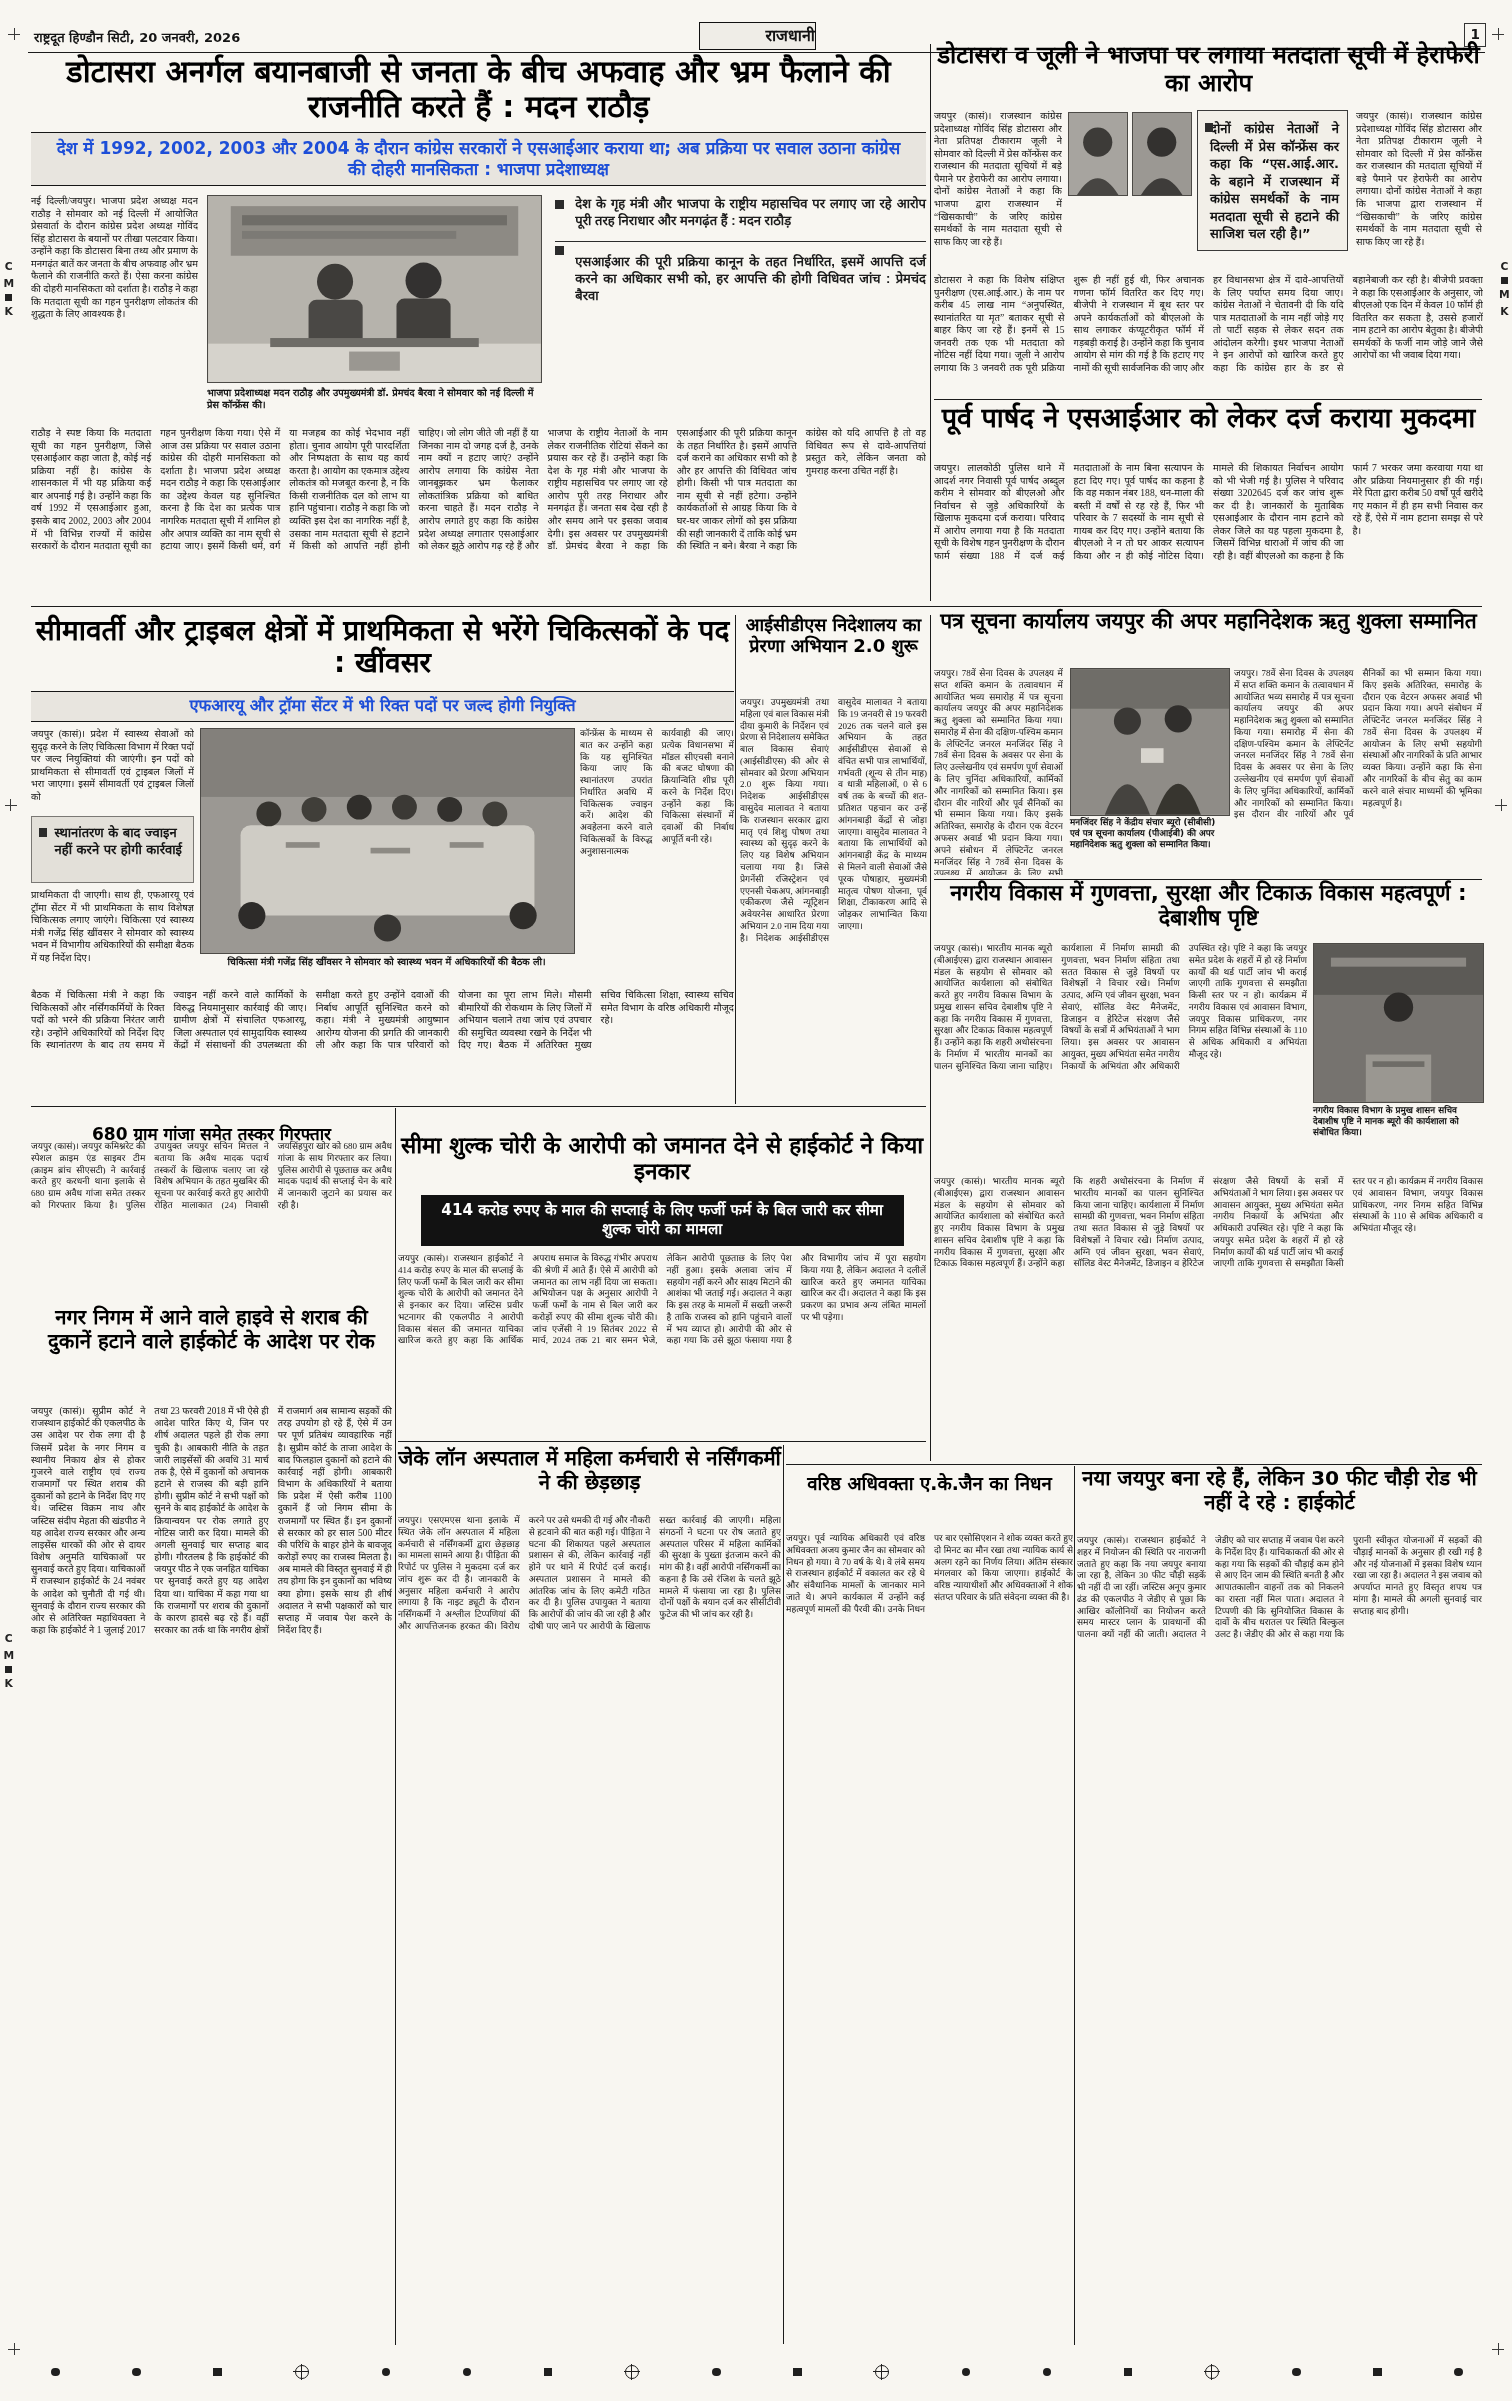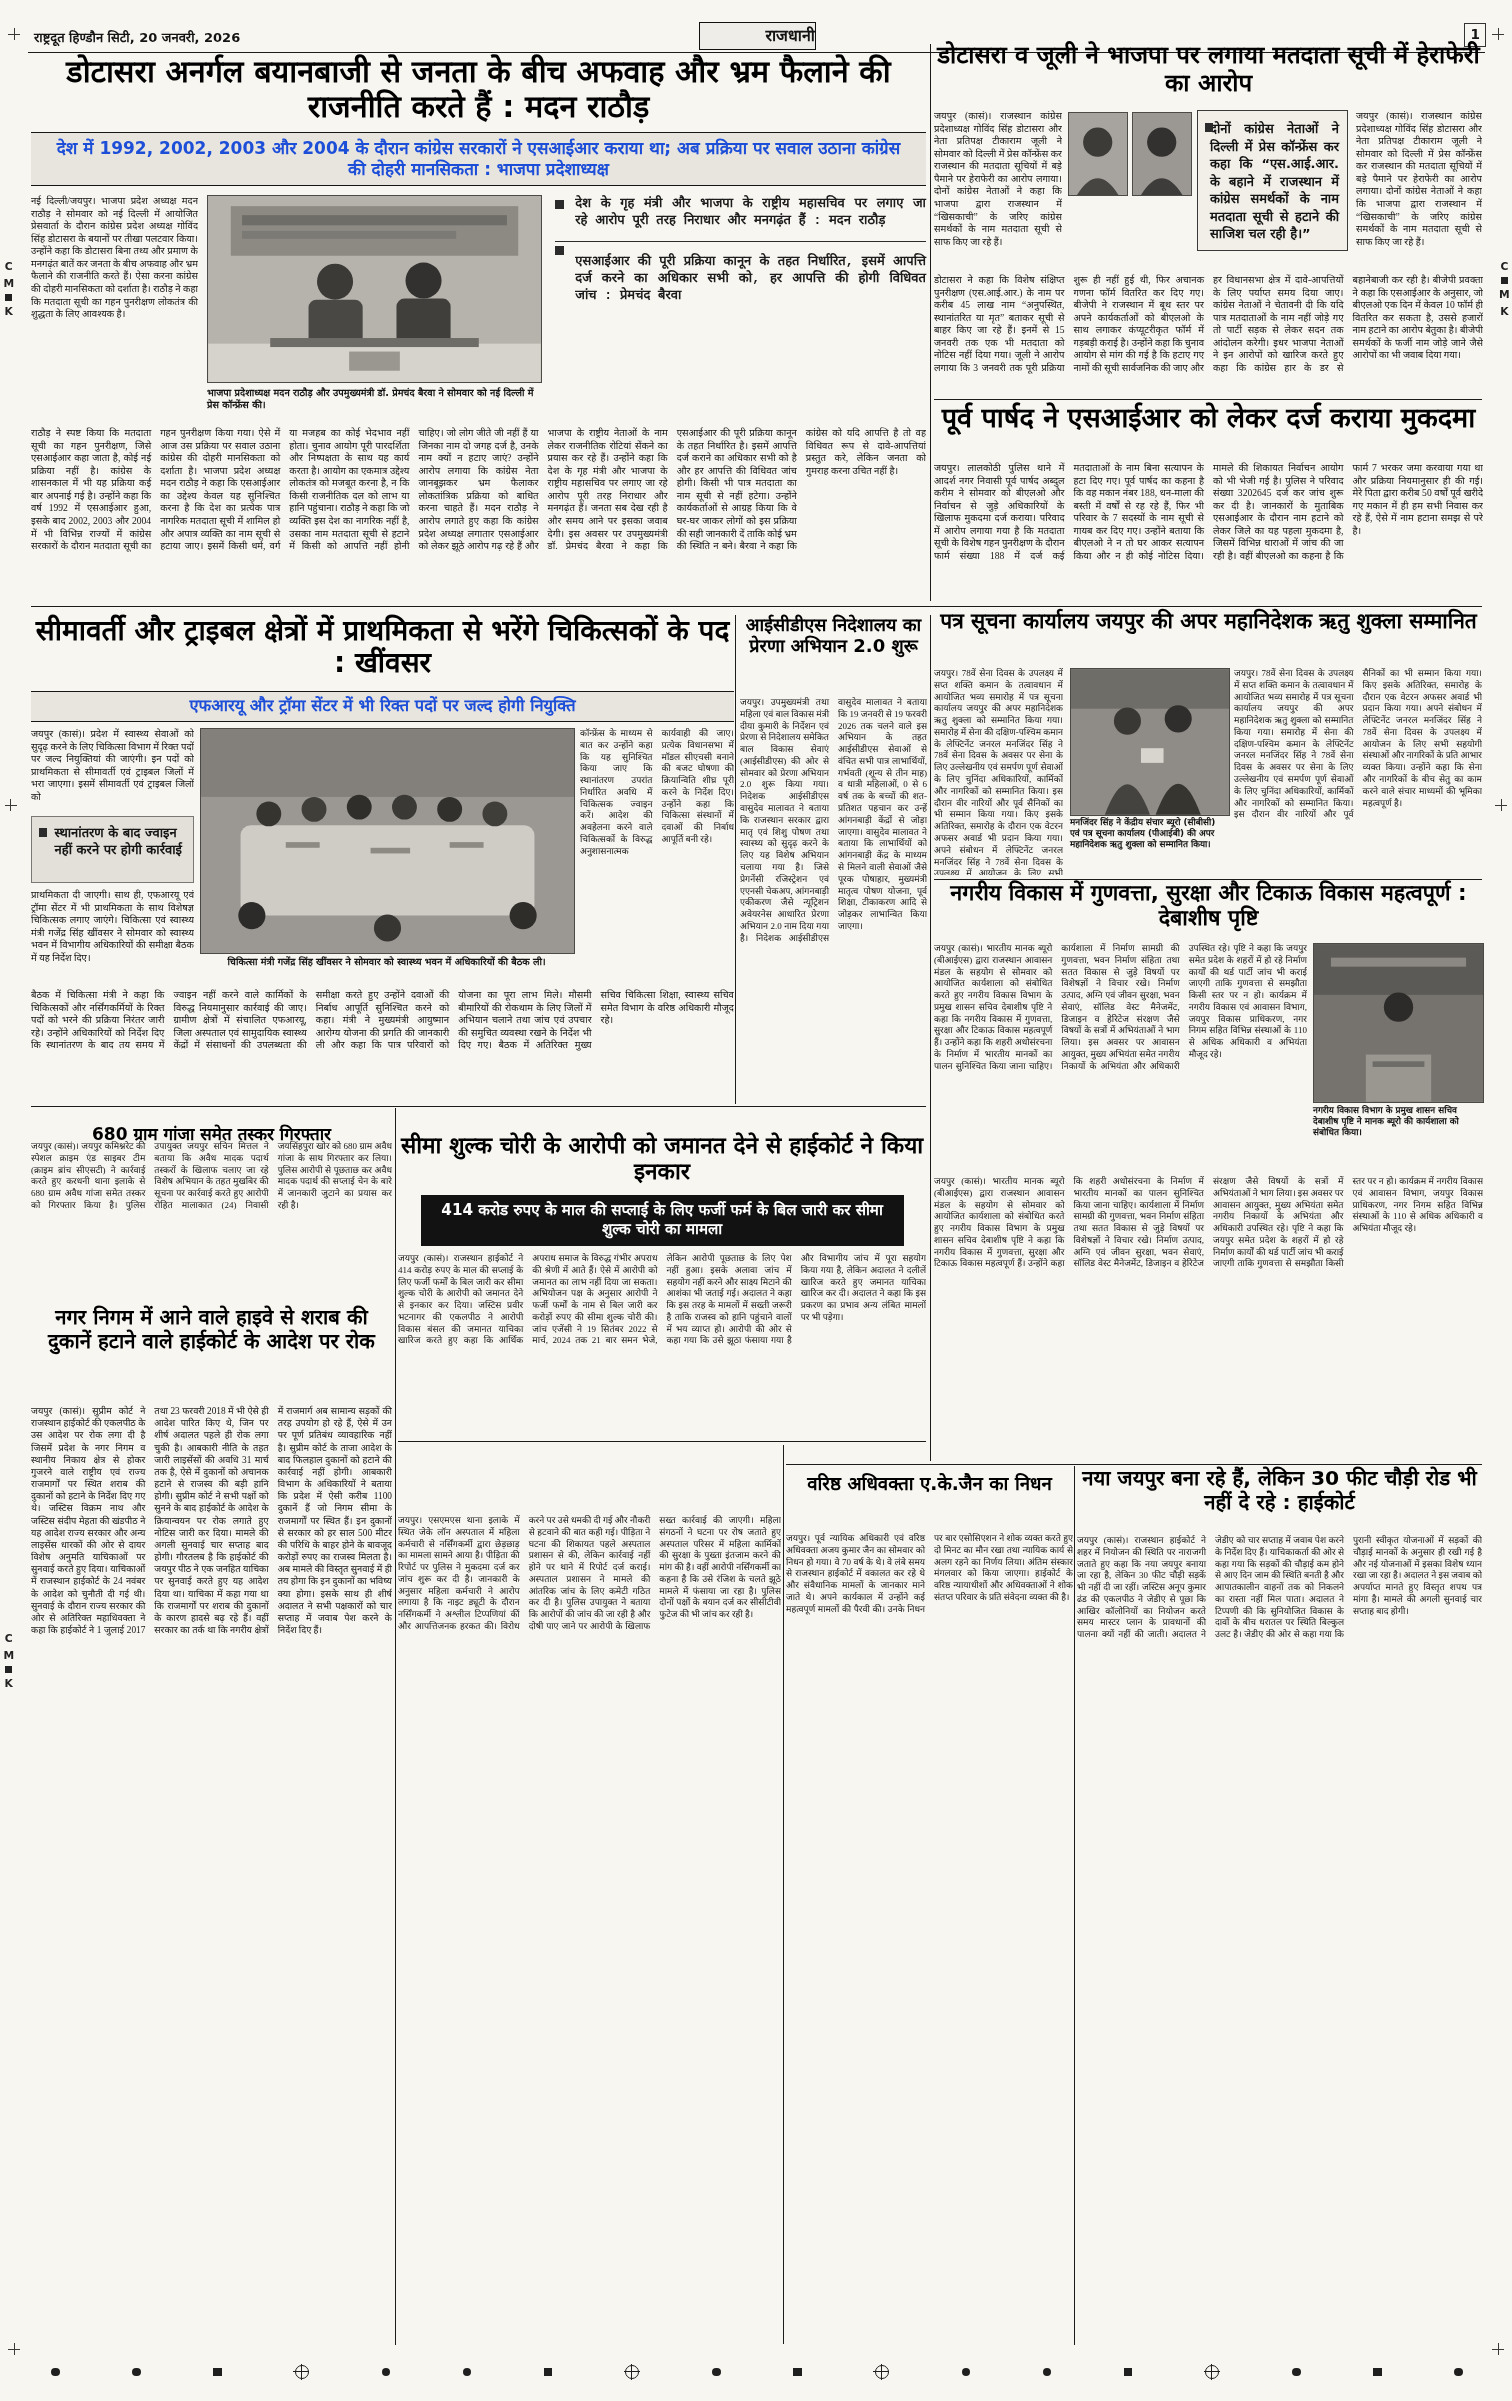--- a/index.html
+++ b/index.html
@@ -18,21 +18,21 @@
           border-top:1.7px solid #161616;border-bottom:1.7px solid #161616;}
   .revbar{background:#121212;color:#ffffff;font-weight:700;text-align:center;
           font-family:"DejaVu Sans","Liberation Sans",sans-serif;line-height:1.3;}
   .notebox{background:#e3e0d9;border:0.6px solid #7a7874;font-weight:700;font-size:13px;line-height:1.3;
            font-family:"DejaVu Sans","Liberation Sans",sans-serif;padding:8px 8px 8px 22.6px;position:relative;}
   .notebox .sq{position:absolute;left:6.8px;top:11.3px;width:8.5px;height:8.5px;background:#2b2b2b;}
   .quotebox{border:1.1px solid #3a3a3a;background:#f2efe8;font-weight:700;font-size:13px;line-height:1.35;
             font-family:"DejaVu Sans","Liberation Sans",sans-serif;padding:9px 8px 8px 12px;position:relative;text-align:justify;}
   .quotebox .sq{position:absolute;left:6.8px;top:12.4px;width:8.5px;height:8.5px;background:#2b2b2b;}
   .bullet{font-size:13px;line-height:1.32;font-weight:700;color:#1c1c1c;padding-left:20.3px;position:relative;
-          font-family:Liberation Mono, monospace;text-align:justify;}
+          font-family:Liberation Sans, sans-serif;text-align:justify;}
   .bullet .sq{position:absolute;left:0;top:4.5px;width:9px;height:9px;background:#2b2b2b;}
   .b2{border-top:1.1px solid #2b2b2b;padding-top:11.3px;margin-top:11.3px;}
   .rh{background:#1c1c1c;height:1.1px;}
   .rv{background:#1c1c1c;width:1.1px;}
   .edge{font-family:"DejaVu Sans",sans-serif;font-size:10.7px;font-weight:700;color:#222;
         display:flex;flex-direction:column;gap:4px;align-items:center;}
   .edge .bx{width:6.8px;height:6.8px;background:#222;}
   .cross{width:12.4px;height:12.4px;position:absolute;}
   .cross:before{content:"";position:absolute;left:5.6px;top:0;width:1.1px;height:12.4px;background:#3a3a3a;}
   .cross:after{content:"";position:absolute;top:5.6px;left:0;height:1.1px;width:12.4px;background:#3a3a3a;}
@@ -242,20 +242,21 @@
     <div class="abs bt c3" style="left:0;top:297px;width:361px;height:932px;font-size:9.3px;">जयपुर (कासं)। सुप्रीम कोर्ट ने राजस्थान हाईकोर्ट की एकलपीठ के उस आदेश पर रोक लगा दी है जिसमें प्रदेश के नगर निगम व स्थानीय निकाय क्षेत्र से होकर गुजरने वाले राष्ट्रीय एवं राज्य राजमार्गों पर स्थित शराब की दुकानों को हटाने के निर्देश दिए गए थे। जस्टिस विक्रम नाथ और जस्टिस संदीप मेहता की खंडपीठ ने यह आदेश राज्य सरकार और अन्य लाइसेंस धारकों की ओर से दायर विशेष अनुमति याचिकाओं पर सुनवाई करते हुए दिया। याचिकाओं में राजस्थान हाईकोर्ट के 24 नवंबर के आदेश को चुनौती दी गई थी। सुनवाई के दौरान राज्य सरकार की ओर से अतिरिक्त महाधिवक्ता ने कहा कि हाईकोर्ट ने 1 जुलाई 2017 तथा 23 फरवरी 2018 में भी ऐसे ही आदेश पारित किए थे, जिन पर शीर्ष अदालत पहले ही रोक लगा चुकी है। आबकारी नीति के तहत जारी लाइसेंसों की अवधि 31 मार्च तक है, ऐसे में दुकानों को अचानक हटाने से राजस्व की बड़ी हानि होगी। सुप्रीम कोर्ट ने सभी पक्षों को सुनने के बाद हाईकोर्ट के आदेश के क्रियान्वयन पर रोक लगाते हुए नोटिस जारी कर दिया। मामले की अगली सुनवाई चार सप्ताह बाद होगी। गौरतलब है कि हाईकोर्ट की जयपुर पीठ ने एक जनहित याचिका पर सुनवाई करते हुए यह आदेश दिया था। याचिका में कहा गया था कि राजमार्गों पर शराब की दुकानों के कारण हादसे बढ़ रहे हैं। वहीं सरकार का तर्क था कि नगरीय क्षेत्रों में राजमार्ग अब सामान्य सड़कों की तरह उपयोग हो रहे हैं, ऐसे में उन पर पूर्ण प्रतिबंध व्यावहारिक नहीं है। सुप्रीम कोर्ट के ताजा आदेश के बाद फिलहाल दुकानों को हटाने की कार्रवाई नहीं होगी। आबकारी विभाग के अधिकारियों ने बताया कि प्रदेश में ऐसी करीब 1100 दुकानें हैं जो निगम सीमा के राजमार्गों पर स्थित हैं। इन दुकानों से सरकार को हर साल 500 मीटर की परिधि के बाहर होने के बावजूद करोड़ों रुपए का राजस्व मिलता है। अब मामले की विस्तृत सुनवाई में ही तय होगा कि इन दुकानों का भविष्य क्या होगा। इसके साथ ही शीर्ष अदालत ने सभी पक्षकारों को चार सप्ताह में जवाब पेश करने के निर्देश दिए हैं।</div>
   </div>
 
   <div class="abs" style="left:398px;top:1108px;width:528px;height:331px;margin-top:24px;">
     <div class="abs hl" style="left:0;top:0;width:100%;font-size:22.6px;">सीमा शुल्क चोरी के आरोपी को जमानत देने से हाईकोर्ट ने किया इनकार</div>
     <div class="abs revbar" style="left:22.6px;top:63px;width:483px;font-size:15.2px;padding:5.6px 9px;box-sizing:border-box;">414 करोड रुपए के माल की सप्लाई के लिए फर्जी फर्म के बिल जारी कर सीमा शुल्क चोरी का मामला</div>
     <div class="abs bt c4" style="left:0;top:121px;width:528px;height:207px;font-size:9px;">जयपुर (कासं)। राजस्थान हाईकोर्ट ने 414 करोड़ रुपए के माल की सप्लाई के लिए फर्जी फर्मों के बिल जारी कर सीमा शुल्क चोरी के आरोपी को जमानत देने से इनकार कर दिया। जस्टिस प्रवीर भटनागर की एकलपीठ ने आरोपी विकास बंसल की जमानत याचिका खारिज करते हुए कहा कि आर्थिक अपराध समाज के विरुद्ध गंभीर अपराध की श्रेणी में आते हैं। ऐसे में आरोपी को जमानत का लाभ नहीं दिया जा सकता। अभियोजन पक्ष के अनुसार आरोपी ने फर्जी फर्मों के नाम से बिल जारी कर करोड़ों रुपए की सीमा शुल्क चोरी की। जांच एजेंसी ने 19 सितंबर 2022 से मार्च, 2024 तक 21 बार समन भेजे, लेकिन आरोपी पूछताछ के लिए पेश नहीं हुआ। इसके अलावा जांच में सहयोग नहीं करने और साक्ष्य मिटाने की आशंका भी जताई गई। अदालत ने कहा कि इस तरह के मामलों में सख्ती जरूरी है ताकि राजस्व को हानि पहुंचाने वालों में भय व्याप्त हो। आरोपी की ओर से कहा गया कि उसे झूठा फंसाया गया है और विभागीय जांच में पूरा सहयोग किया गया है, लेकिन अदालत ने दलीलें खारिज करते हुए जमानत याचिका खारिज कर दी। अदालत ने कहा कि इस प्रकरण का प्रभाव अन्य लंबित मामलों पर भी पड़ेगा।</div>
   </div>
 
   <div class="abs" style="left:398px;top:1447px;width:383px;height:898px;">
+    <div class="abs hl" style="left:0;top:0;width:100%;font-size:20.3px;">जेके लॉन अस्पताल में महिला कर्मचारी से नर्सिंगकर्मी ने की छेड़छाड़</div>
     <div class="abs bt c3" style="left:0;top:68px;width:383px;height:823px;font-size:9px;">जयपुर। एसएमएस थाना इलाके में स्थित जेके लॉन अस्पताल में महिला कर्मचारी से नर्सिंगकर्मी द्वारा छेड़छाड़ का मामला सामने आया है। पीड़िता की रिपोर्ट पर पुलिस ने मुकदमा दर्ज कर जांच शुरू कर दी है। जानकारी के अनुसार महिला कर्मचारी ने आरोप लगाया है कि नाइट ड्यूटी के दौरान नर्सिंगकर्मी ने अश्लील टिप्पणियां कीं और आपत्तिजनक हरकत की। विरोध करने पर उसे धमकी दी गई और नौकरी से हटवाने की बात कही गई। पीड़िता ने घटना की शिकायत पहले अस्पताल प्रशासन से की, लेकिन कार्रवाई नहीं होने पर थाने में रिपोर्ट दर्ज कराई। अस्पताल प्रशासन ने मामले की आंतरिक जांच के लिए कमेटी गठित कर दी है। पुलिस उपायुक्त ने बताया कि आरोपों की जांच की जा रही है और दोषी पाए जाने पर आरोपी के खिलाफ सख्त कार्रवाई की जाएगी। महिला संगठनों ने घटना पर रोष जताते हुए अस्पताल परिसर में महिला कार्मिकों की सुरक्षा के पुख्ता इंतजाम करने की मांग की है। वहीं आरोपी नर्सिंगकर्मी का कहना है कि उसे रंजिश के चलते झूठे मामले में फंसाया जा रहा है। पुलिस दोनों पक्षों के बयान दर्ज कर सीसीटीवी फुटेज की भी जांच कर रही है।</div>
   </div>
 
   <div class="abs" style="left:786px;top:1473px;width:287px;height:872px;">
     <div class="abs hl" style="left:0;top:0;width:100%;font-size:18.6px;">वरिष्ठ अधिवक्ता ए.के.जैन का निधन</div>
     <div class="abs bt c2" style="left:0;top:60px;width:287px;height:806px;font-size:9px;">जयपुर। पूर्व न्यायिक अधिकारी एवं वरिष्ठ अधिवक्ता अजय कुमार जैन का सोमवार को निधन हो गया। वे 70 वर्ष के थे। वे लंबे समय से राजस्थान हाईकोर्ट में वकालत कर रहे थे और संवैधानिक मामलों के जानकार माने जाते थे। अपने कार्यकाल में उन्होंने कई महत्वपूर्ण मामलों की पैरवी की। उनके निधन पर बार एसोसिएशन ने शोक व्यक्त करते हुए दो मिनट का मौन रखा तथा न्यायिक कार्य से अलग रहने का निर्णय लिया। अंतिम संस्कार मंगलवार को किया जाएगा। हाईकोर्ट के वरिष्ठ न्यायाधीशों और अधिवक्ताओं ने शोक संतप्त परिवार के प्रति संवेदना व्यक्त की है।</div>
   </div>
 
   <div class="abs" style="left:1077px;top:1467px;width:405px;height:877px;">
     <div class="abs hl" style="left:0;top:0;width:100%;font-size:20.3px;">नया जयपुर बना रहे हैं, लेकिन 30 फीट चौड़ी रोड भी नहीं दे रहे : हाईकोर्ट</div>

